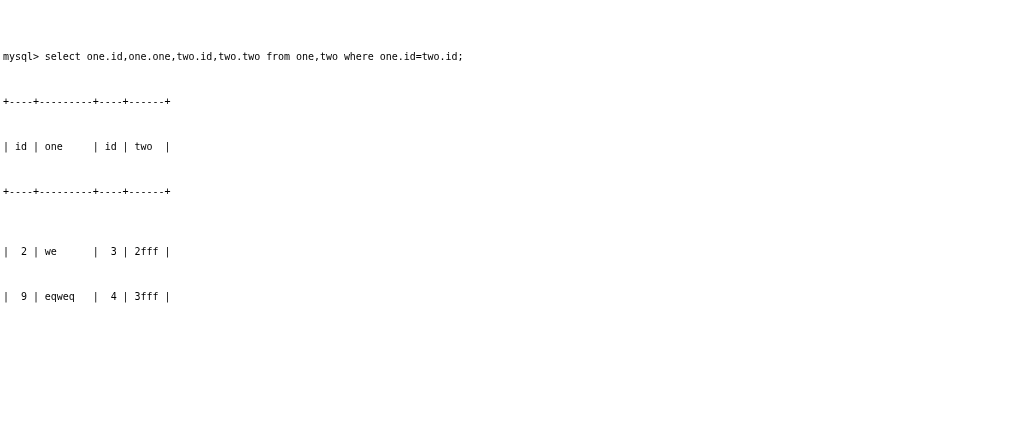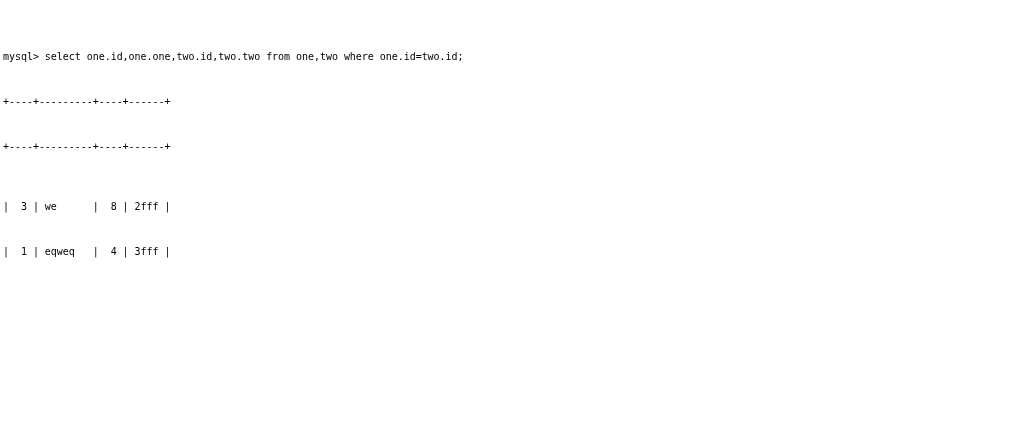--- a/index.html
+++ b/index.html
@@ -33,24 +33,25 @@
     font-family: "DejaVu Sans Mono", "Liberation Mono", monospace;
   }
 </style>
 </head>
 <body>
 
 <div id="terminal">
 
   <div class="line">mysql&gt; select one.id,one.one,two.id,two.two from one,two where one.id=two.id;</div>
   <div class="line">+----+---------+----+------+</div>
+  <div class="line">| id | one     | id | two  |</div>
   <div class="line">+----+---------+----+------+</div>
 
-  <div class="line">|  3 | we      |  8 | 2fff |</div>
-  <div class="line">|  1 | eqweq   |  4 | 3fff |</div>
+  <div class="line">|  2 | we      |  3 | 2fff |</div>
+  <div class="line">|  9 | eqweq   |  4 | 3fff |</div>
   
   
   
   
   
   
   
 
   
   

